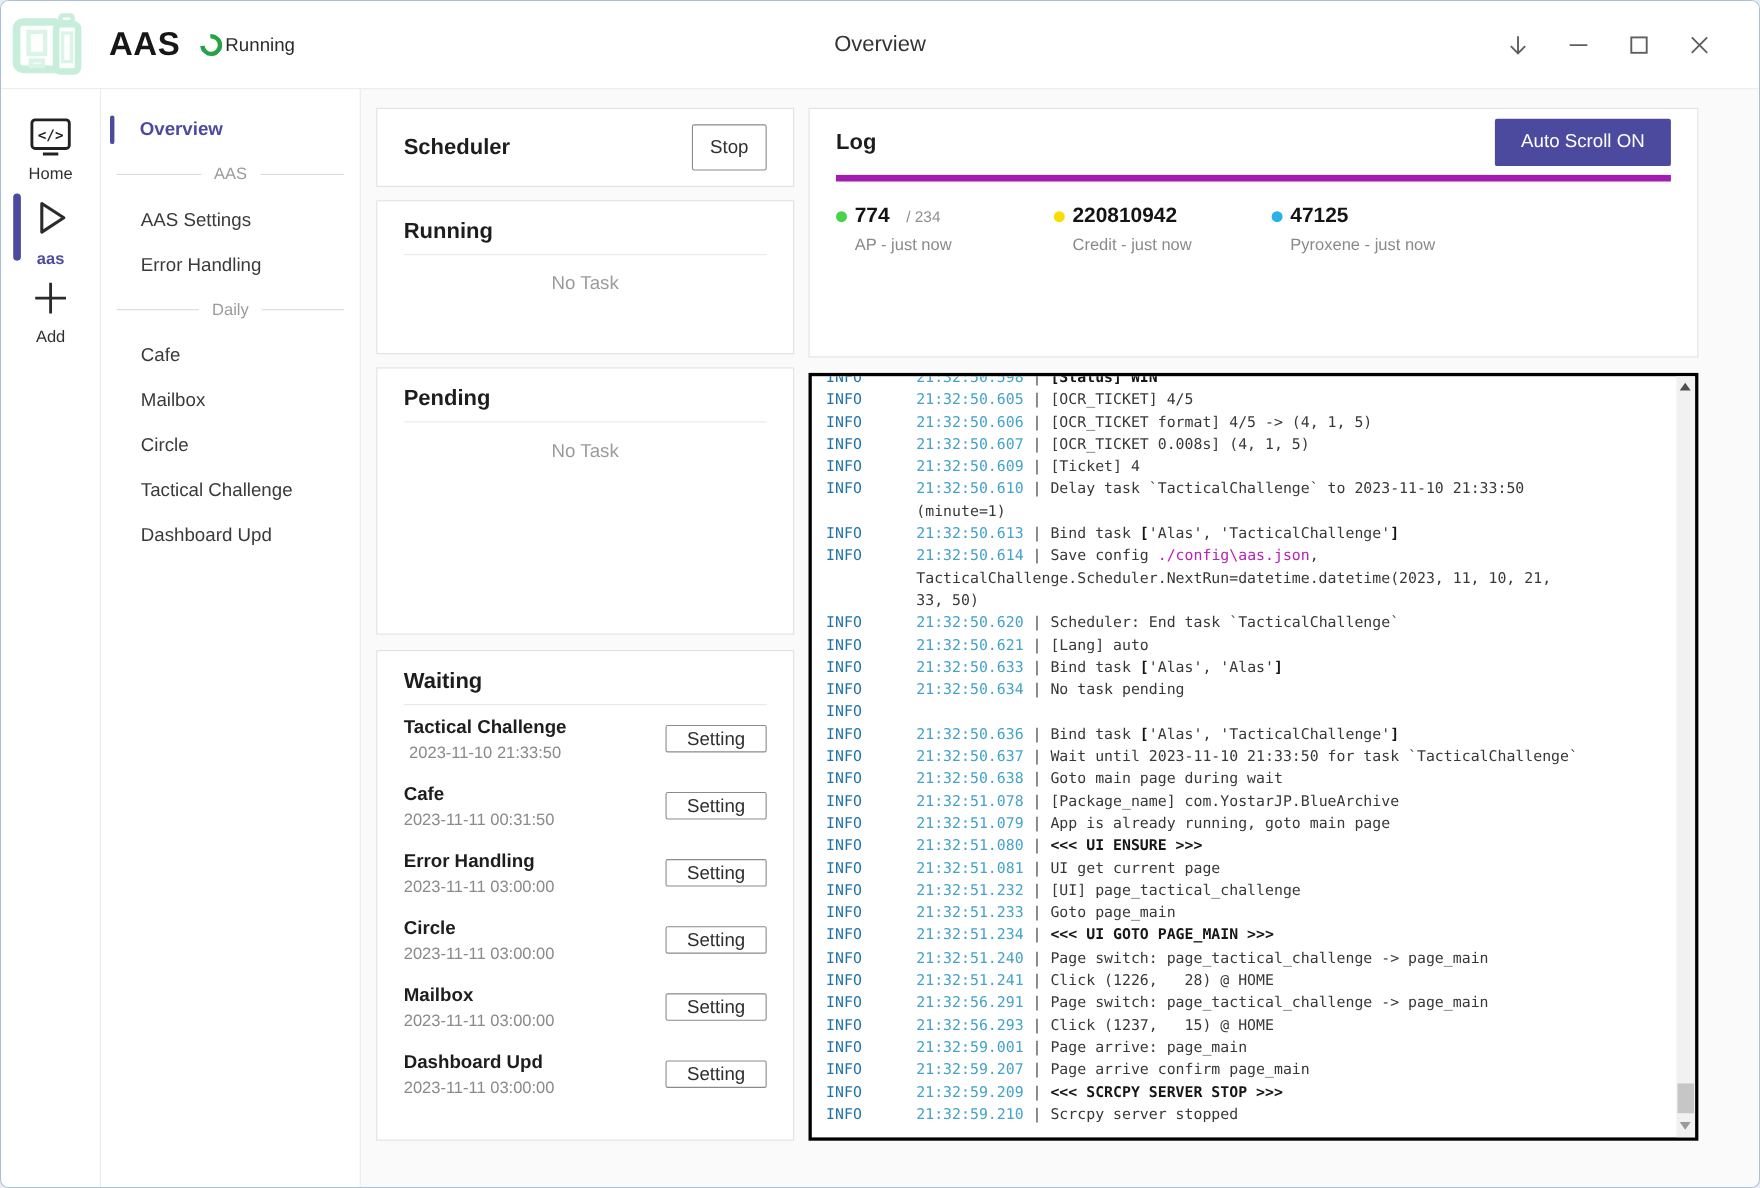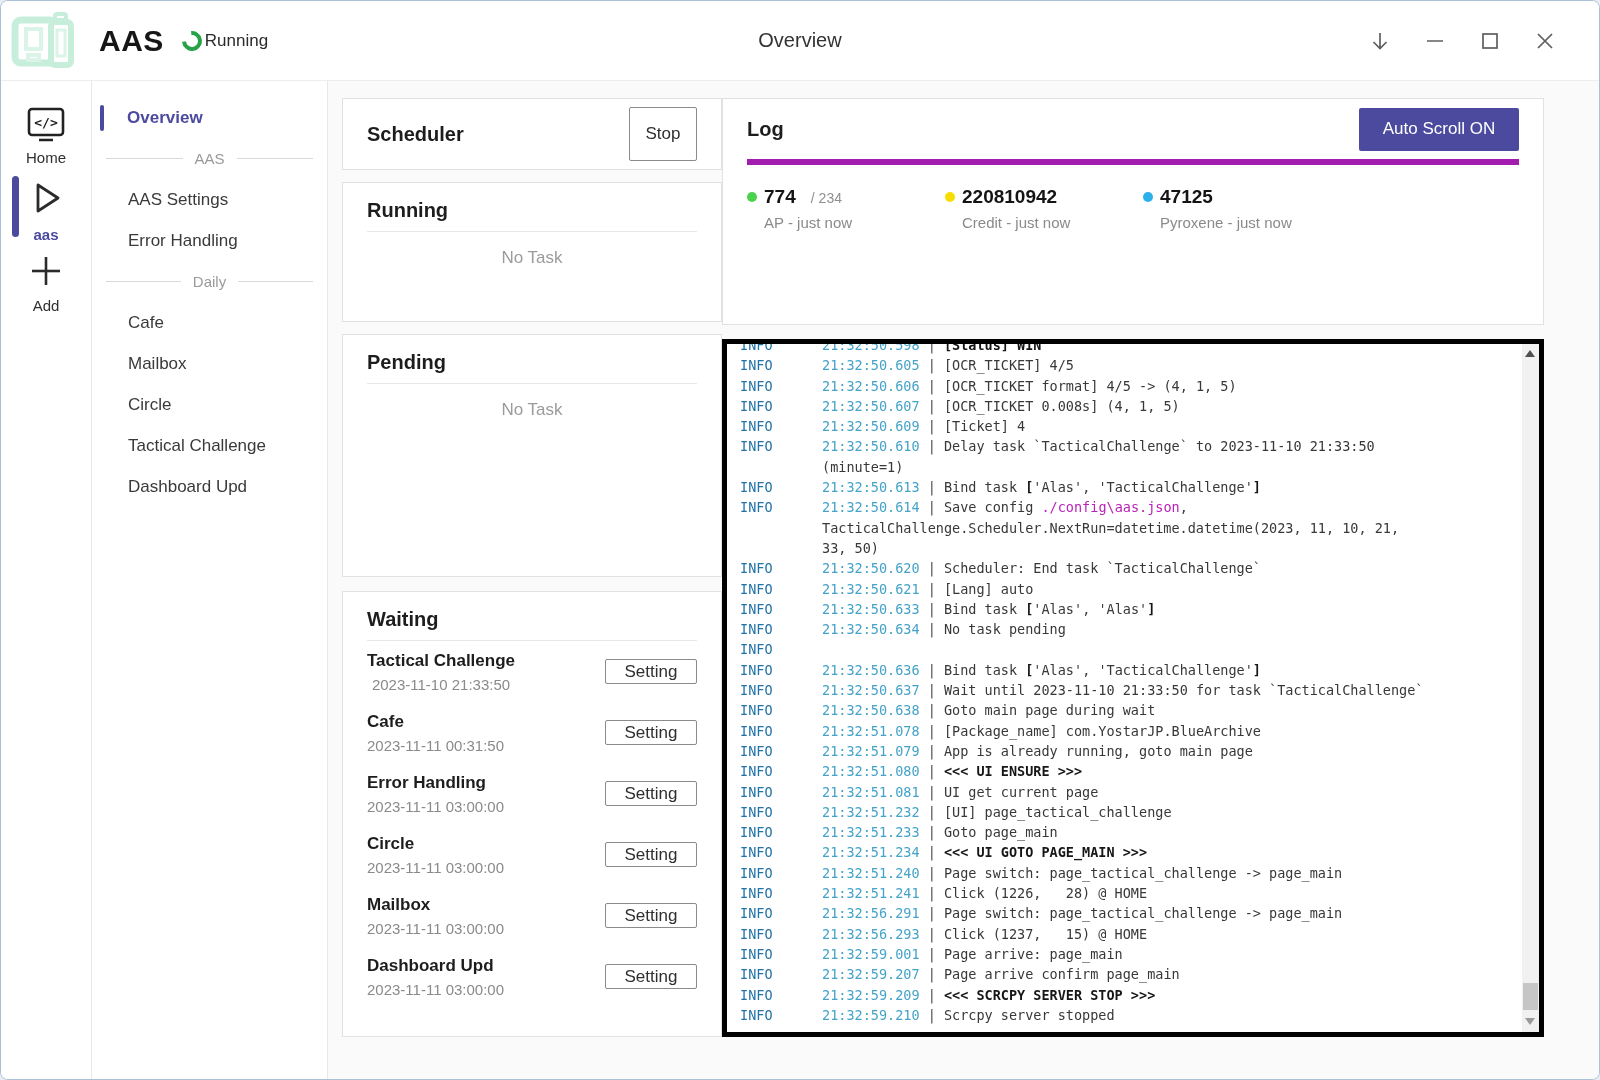--- a/index.html
+++ b/index.html
@@ -42,29 +42,29 @@
   .nav-row { height:41px; display:flex; align-items:center; cursor:pointer; }
   .nav-active { padding-left:8px; cursor:pointer; }
   .nav-active .bar { width:4px; height:26px; background:#4c4a9e; border-radius:2px; margin-right:23px; flex:none; }
   .nav-active .lbl { font-size:17px; font-weight:700; color:#4c4a9e; }
   .nav-divider { height:41px; display:flex; align-items:center; gap:12px; padding:0 14px; cursor:default; }
   .nav-divider .line { flex:1; height:1px; background:#d9d9d9; }
   .nav-divider .dlabel { font-size:15px; color:#9a9a9a; }
   .nav-item { padding-left:36px; font-size:17px; color:#3a3a3a; }
 
   
-  .content { flex:1; min-width:0; background:#fafafa; display:flex; padding:17px 55px 43px 14px; }
+  .content { flex:1; min-width:0; background:#fafafa; display:flex; gap:13px; padding:17px 55px 43px 14px; }
   .col-left { width:380px; flex:none; display:flex; flex-direction:column; }
   .col-right { flex:1; min-width:0; display:flex; flex-direction:column; }
   .card { background:#fff; border:1px solid #e1e1e1; }
 
   .card-scheduler { height:72px; display:flex; align-items:center; justify-content:space-between; padding:0 24px; margin-bottom:12px; }
   .card-title { font-size:20px; font-weight:600; color:#1d1d1d; }
   .btn-outline { background:#fff; border:1px solid #8b8b8b; border-radius:2px; font-size:17px; color:#2f2f2f; font-family:inherit; cursor:pointer; }
-  .btn-stop { width:68px; height:54px; }
+  .btn-stop { width:68px; height:42px; }
 
   .card-running { height:140px; margin-bottom:12px; padding:16px 24px 0; }
   .card-pending { height:243px; margin-bottom:14px; padding:16px 24px 0; }
   .panel-head { font-size:20px; font-weight:600; color:#1d1d1d; padding-bottom:9px; border-bottom:1px solid #e8e8e8; }
   .no-task { text-align:center; color:#9b9b9b; font-size:17px; margin-top:16px; }
 
   .card-waiting { flex:1; padding:16px 24px 0; overflow:hidden; }
   .wait-row { height:61px; display:flex; align-items:center; justify-content:space-between; }
   .wait-name { font-size:17px; font-weight:700; color:#1d1d1d; }
   .wait-time { font-size:15px; color:#8a8a8a; margin-top:5px;text-align:center; }
@@ -75,21 +75,21 @@
   .log-head { height:66px; display:flex; align-items:center; justify-content:space-between; border-bottom:6px solid #a21caf; }
   .btn-autoscroll { width:160px; height:43px; background:#4c4a9e; color:#fff; border:none; border-radius:2px; font-size:17px; font-family:inherit; cursor:pointer; }
   .log-stats { display:flex; padding-top:21px;align-items:center; }
   .stat { width:198px; flex:none; display:grid; grid-template-columns:17px auto auto; align-items:baseline; justify-content:start; }
   .stat-dot { grid-row:1; width:10px; height:10px; border-radius:50%; align-self:center; }
   .stat-value { font-size:19px; font-weight:700; color:#141414; }
   .stat-suffix { font-size:14px; color:#8f8f8f; margin-left:5px; }
   .stat-label { grid-column:2/4; font-size:15px; color:#8a8a8a; margin-top:6px; }
 
   
-  .console { position:relative; flex:1; min-height:0; background:#fff; border:5px solid #000000; overflow:hidden; }
+  .console { position:relative; flex:1; min-height:0; background:#fff; border:3px solid #000000; overflow:hidden; }
   .console-inner { margin-top:-9px; padding-left:13px; font-family:"DejaVu Sans Mono", monospace; font-size:13.5px; line-height:20.3px; color:#383838; }
   .log-line { display:flex; }
   .log-lvl { flex:none; width:82px; color:#2273a8; }
   .log-rest { flex:1; white-space:pre-wrap; margin-right:26px; word-break:break-word; }
   .log-time { color:#45a3c9; }
   .log-pipe { color:#4a4a4a; }
   .seg-b { font-weight:700; color:#161616; }
   .seg-m { color:#b822b8; }
 
   .scrollbar { position:absolute; top:0; right:0; bottom:0; width:17px; background:#f1f1f1; }

